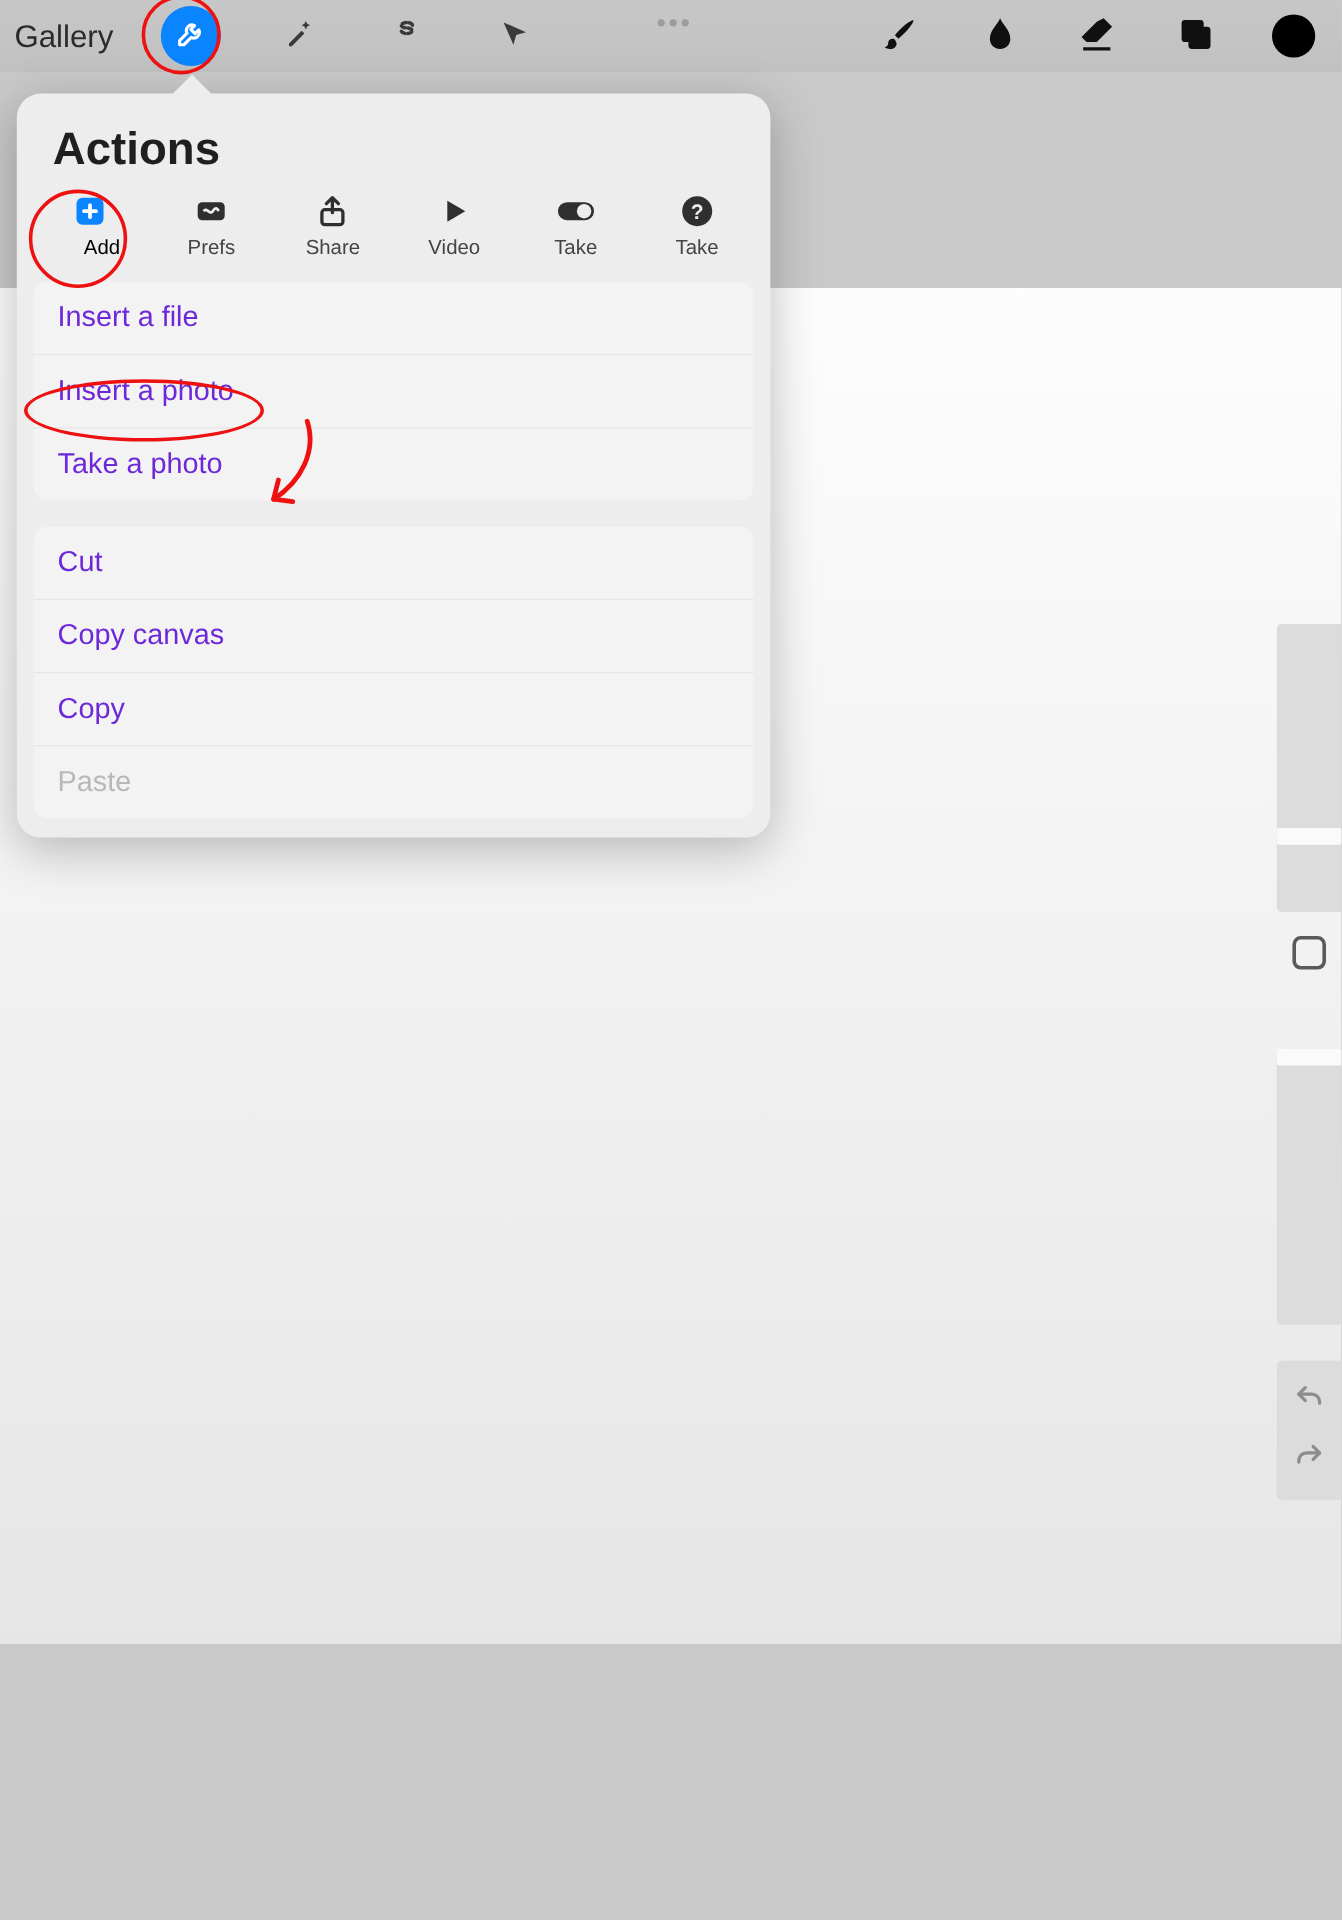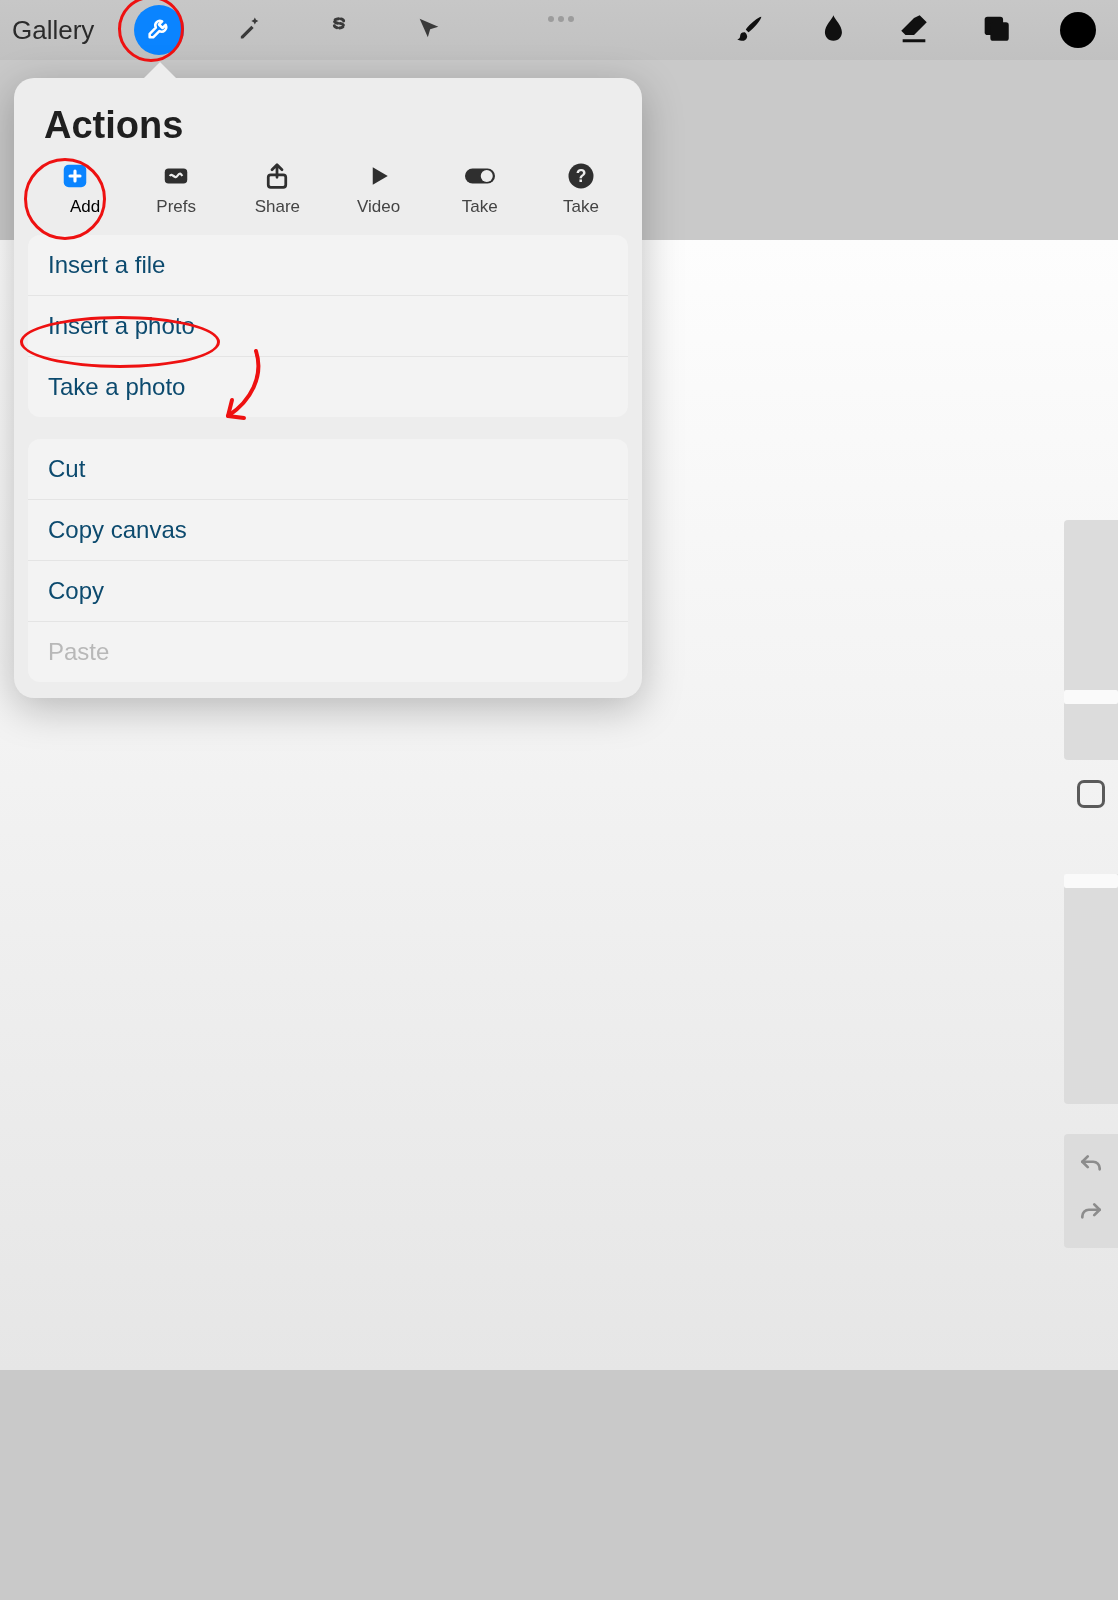--- a/index.html
+++ b/index.html
@@ -70,21 +70,21 @@
   .tab-row { display:flex; justify-content:space-between; padding: 4px 20px 18px; }
   .tab-item { display:flex; flex-direction:column; align-items:center; gap:6px; width: 82px; cursor:pointer;}
   .tab-item .icon-wrap { height:30px; display:flex; align-items:center; justify-content:center; color:#2f2f2f;}
   .tab-item.active .icon-wrap svg rect.plus-bg { fill:#0a84ff; }
   .tab-item.active .tab-label { color:#000;margin-left:20px; }
   .tab-label { font-size: 17px; color:#444; }
   .tab-item svg { width:30px; height:30px; }
 
   .menu-list { padding: 0 14px; }
   .menu-group { background:#f3f3f3; border-radius: 12px; overflow:hidden; margin-bottom: 22px;}
-  .menu-item { font-size: 24px; color:#0c4a6e; padding: 16px 20px; border-top:1px solid #e4e4e4; cursor:pointer; }
+  .menu-item { font-size: 24px; color:#6d28d9; padding: 16px 20px; border-top:1px solid #e4e4e4; cursor:pointer; }
   .menu-item:first-child { border-top:none; }
   .menu-item.disabled { color:#b8b8b8; cursor:default;}
   .menu-group:last-child { margin-bottom:0; }
 
   
   .anno-circle { position:absolute; border:3px solid #e11; border-radius:50%; pointer-events:none; z-index:20;}
   .anno-circle.c-wrench { left:118px; top:-4px; width:66px; height:66px; }
   .anno-circle.c-add { left:24px; top:158px; width:82px; height:82px; }
   .anno-ellipse { position:absolute; border:3px solid #e11; border-radius:50%/50%; pointer-events:none; z-index:20;
     left:20px; top:316px; width:200px; height:52px; }

